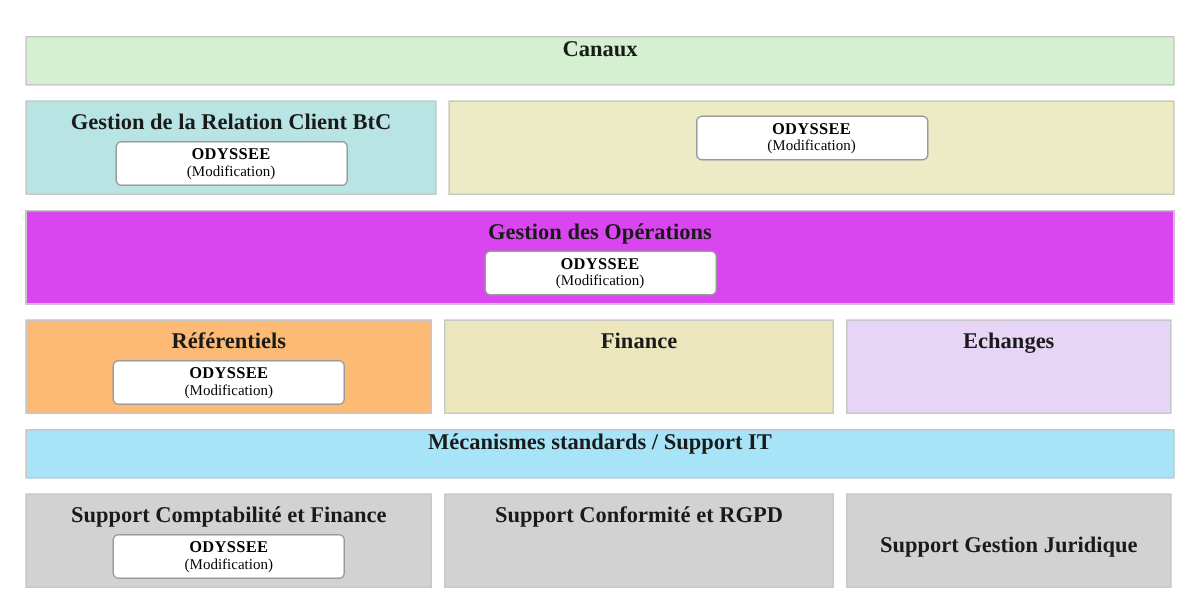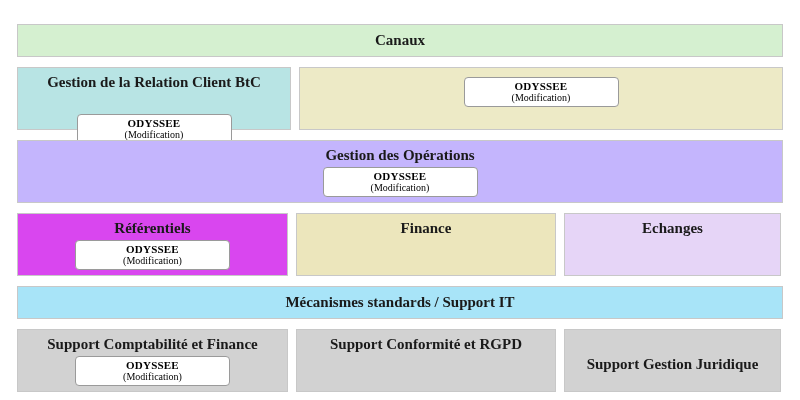--- a/index.html
+++ b/index.html
@@ -41,21 +41,21 @@
   }
   .panel-title {
     font-weight: bold;
     font-size: 15px;
     color: #1a1a1a;
     line-height: 1.15;
     text-align: center;
     white-space: nowrap;
   }
   .panel.tall { height: 63px; }
-  .panel.band { height: 33px; justify-content: center; padding-top: 0; }
+  .panel.band { height: 33px; padding-top: 0; }
   .panel.band .panel-title { font-size: 15px; }
 
   
   .odyssee {
     box-sizing: border-box;
     margin-top: 3px;
     width: 155px;
     background: #ffffff;
     border: 1px solid #9a9a9a;
     border-radius: 4px;
@@ -79,45 +79,45 @@
 </head>
 <body>
 
 <div id="diagram">
     <div class="row">
       <div class="panel band" style="background: rgb(213, 240, 208); border-color: rgb(200, 200, 200); width: 766px; flex: 1 1 auto;">
         <div class="panel-title" style="color: rgb(26, 26, 26);">Canaux</div>
       </div>
     </div>
     <div class="row">
-      <div class="panel tall" style="background: rgb(184, 228, 228); border-color: rgb(200, 200, 200); width: 274px; gap: 20px;">
+      <div class="panel tall" style="background: rgb(184, 228, 228); border-color: rgb(200, 200, 200); width: 274px;">
         <div class="panel-title" style="color: rgb(26, 26, 26);">Gestion de la Relation Client BtC</div>
         <div class="odyssee">
           <span class="od-name">ODYSSEE</span>
           <span class="od-sub">(Modification)</span>
         </div>
       </div>
       <div class="panel tall" style="background: rgb(237, 234, 198); border-color: rgb(200, 200, 200); width: 484px;">
         <div class="odyssee">
           <span class="od-name">ODYSSEE</span>
           <span class="od-sub">(Modification)</span>
         </div>
       </div>
     </div>
     <div class="row">
-      <div class="panel tall" style="background: #c4b5fd; border-color: rgb(200, 200, 200); width: 766px; flex: 1 1 auto;">
+      <div class="panel tall" style="background: #d946ef; border-color: rgb(200, 200, 200); width: 766px; flex: 1 1 auto;">
         <div class="panel-title" style="color: rgb(26, 26, 26);">Gestion des Opérations</div>
         <div class="odyssee">
           <span class="od-name">ODYSSEE</span>
           <span class="od-sub">(Modification)</span>
         </div>
       </div>
     </div>
     <div class="row">
-      <div class="panel tall" style="background: #d946ef; border-color: rgb(200, 200, 200); width: 271px;">
+      <div class="panel tall" style="background: #fdba74; border-color: rgb(200, 200, 200); width: 271px;">
         <div class="panel-title" style="color: rgb(26, 26, 26);">Référentiels</div>
         <div class="odyssee">
           <span class="od-name">ODYSSEE</span>
           <span class="od-sub">(Modification)</span>
         </div>
       </div>
       <div class="panel tall" style="background: rgb(236, 230, 188); border-color: rgb(200, 200, 200); width: 260px;">
         <div class="panel-title" style="color: rgb(26, 26, 26);">Finance</div>
       </div>
       <div class="panel tall" style="background: rgb(230, 213, 247); border-color: rgb(200, 200, 200); width: 217px;">

